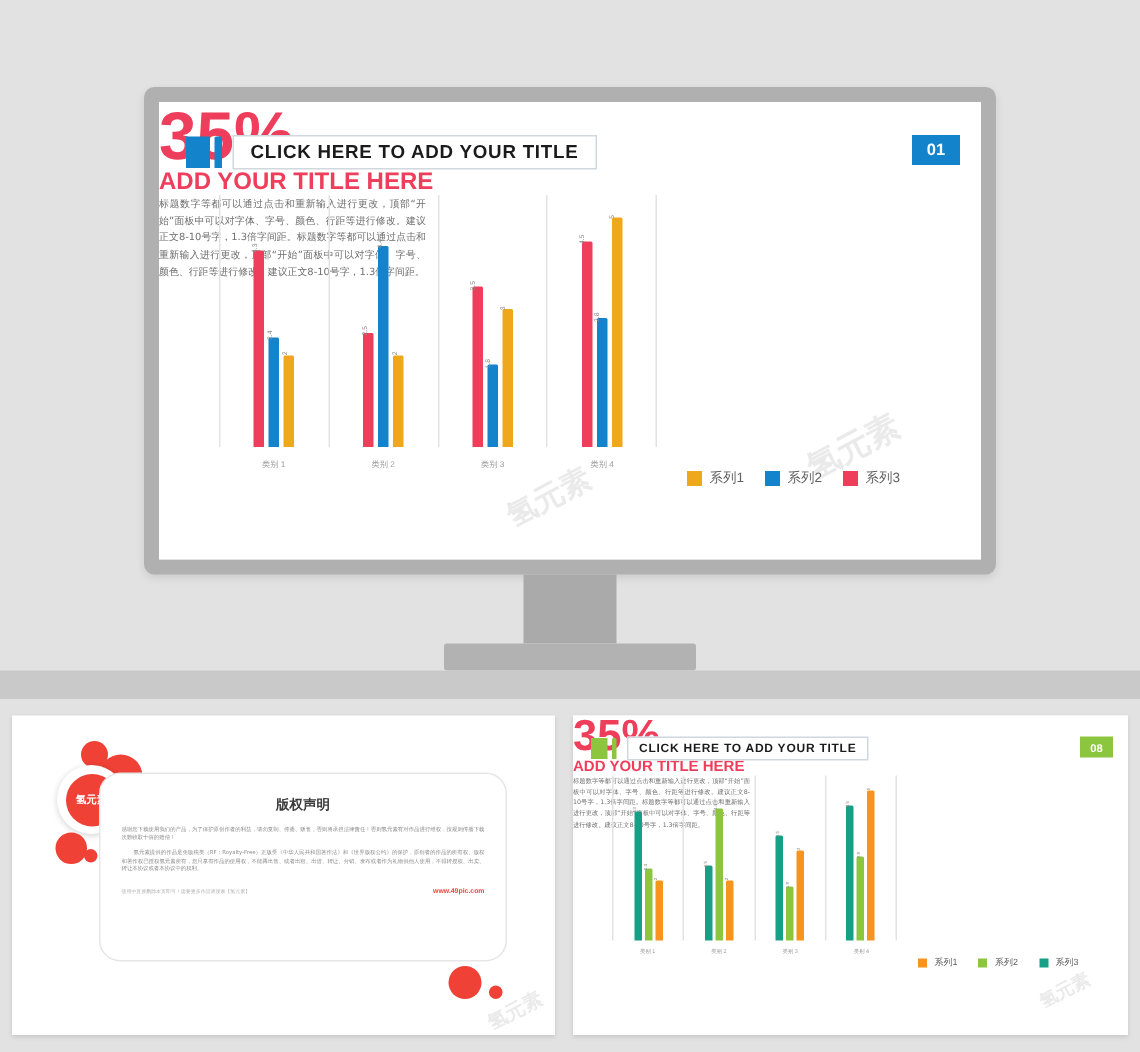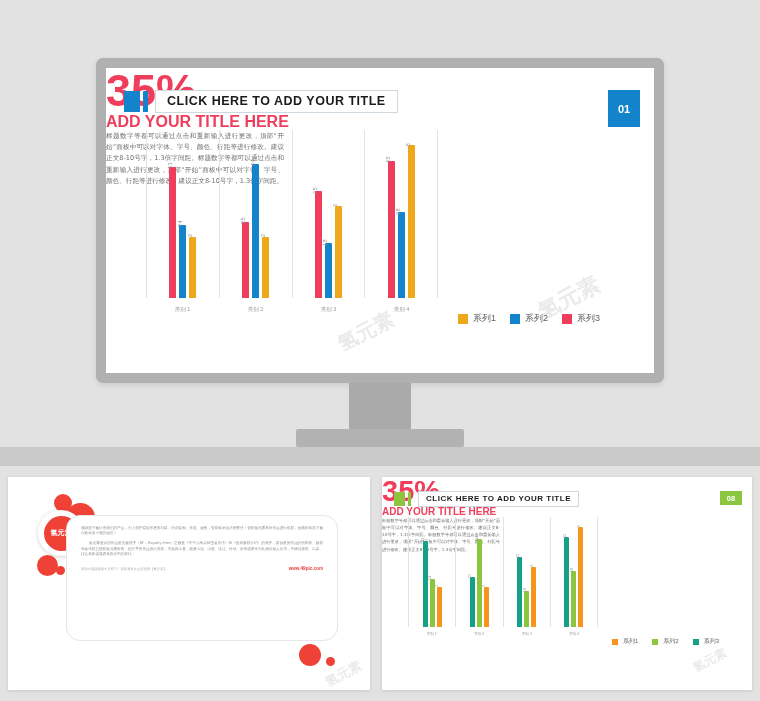--- a/index.html
+++ b/index.html
@@ -129,21 +129,21 @@
     <div id="screen">
 
       <div class="slide">
 
         <div class="hdr" style="left:18px;top:22px;">
           <span class="sq" style="background:#1383cb;"></span>
           <span class="bar" style="background:#1383cb;"></span>
           <div class="titlebox" style="font-size:12.5px;">CLICK HERE TO ADD YOUR TITLE</div>
         </div>
 
-        <div class="pagenum" style="right:14px;top:22px;width:32px;height:37px;background:#1383cb;font-size:11px;">01</div>
+        <div class="pagenum" style="right:14px;top:22px;width:32px;height:20px;background:#1383cb;font-size:11px;">01</div>
 
         <div class="chart" style="left:40px;top:62px;width:292px;height:168px;">
           <div class="plot" id="c1-plot">
               <div class="catcol">
                 <div class="bars" style="gap: 3px;">
                   <div class="bar" style="width: 7px; height: 78.1818%; background: rgb(239, 62, 92);">
                     <span class="blabel" style="font-size: 4.5px; margin-bottom: 1px;">4.3</span>
                   </div>
                   <div class="bar" style="width: 7px; height: 43.6364%; background: rgb(19, 131, 203);">
                     <span class="blabel" style="font-size: 4.5px; margin-bottom: 1px;">2.4</span>
@@ -240,20 +240,21 @@
     <div class="bubble" style="left:58px;top:26px;width:29px;height:29px;"></div>
     <div class="bubble ring" style="left:30px;top:33px;width:46px;height:46px;">
       <span class="inner" style="width:35px;height:35px;font-size:7px;">氢元素</span>
     </div>
     <div class="bubble" style="left:29px;top:78px;width:21px;height:21px;"></div>
     <div class="bubble" style="left:48px;top:89px;width:9px;height:9px;"></div>
     <div class="bubble" style="left:291px;top:167px;width:22px;height:22px;"></div>
     <div class="bubble" style="left:318px;top:180px;width:9px;height:9px;"></div>
 
     <div class="copycard">
+      <div class="copytitle" style="font-size:9px;margin:4px 0 8px;">版权声明</div>
       <div class="copypara" style="font-size:3.6px;">感谢您下载使用我们的产品，为了保护原创作者的利益，请勿复制、传播、贩售，否则将承担法律责任！否则氢元素有对作品进行维权，按规则传播下载次数收取十倍的赔偿！</div>
       <div class="copypara" style="font-size:3.6px;margin-top:5px;text-indent:8px;">氢元素提供的作品是免版税类（RF：Royalty-Free）正版受《中华人民共和国著作法》和《世界版权公约》的保护，原创者的作品的所有权、版权和著作权已授权氢元素所有，您只享有作品的使用权，不能再出售、或者出租、出借、转让、分销、发布或者作为礼物供他人使用，不得转授权、出卖、转让本协议或者本协议中的权利。</div>
       <div class="copyfoot" style="margin-top:9px;">
         <span class="left" style="font-size:3.3px;">使用中直接删除本页即可！需要更多作品请搜索【氢元素】</span>
         <span class="url" style="font-size:4.6px;">www.49pic.com</span>
       </div>
     </div>
 
     <div class="wm" style="left:316px;top:188px;font-size:13px;">氢元素</div>
   </div>

